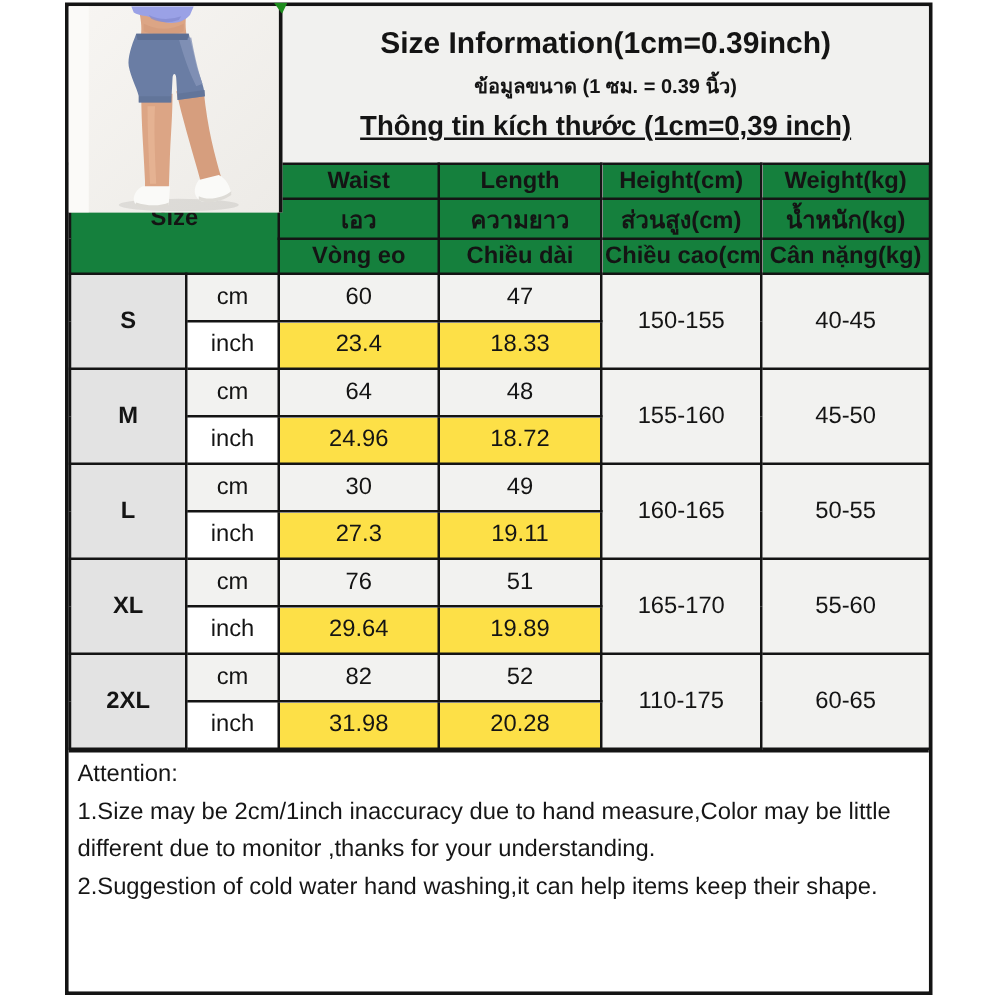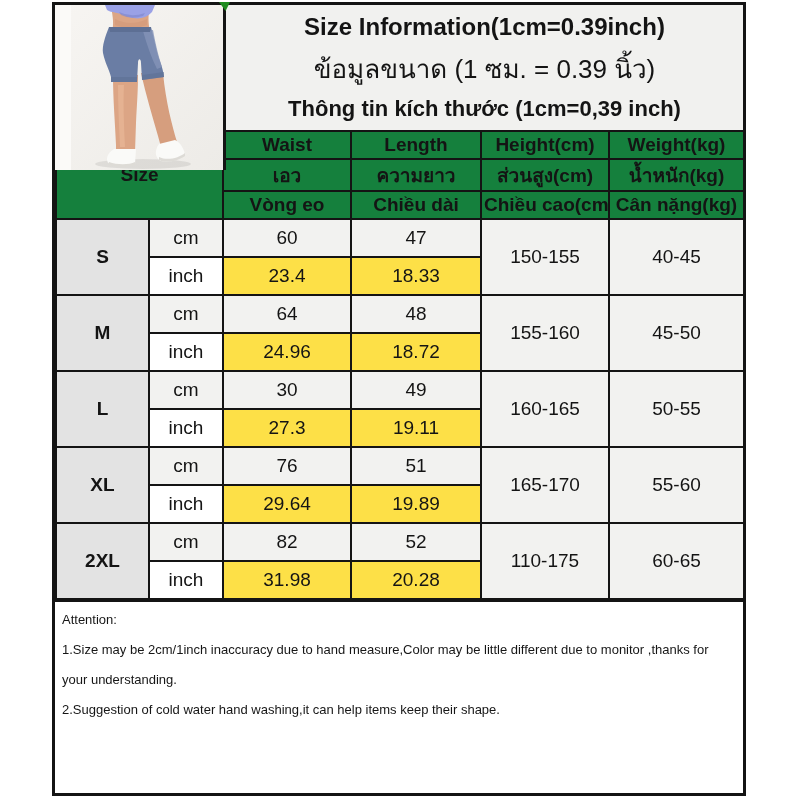--- a/index.html
+++ b/index.html
@@ -32,22 +32,22 @@
   }
   .photo-cell svg{display:block;}
   .title-cell{
     flex:1;background:#f1f1ef;
     display:flex;flex-direction:column;
     justify-content:center;align-items:center;
     text-align:center;
     gap:7px;
   }
   .title-en{font-size:24px;font-weight:bold;letter-spacing:0px;}
-  .title-th{font-size:26px;font-weight:normal;}
-  .title-vi{font-size:22px;font-weight:bold;}
+  .title-th{font-size:16px;font-weight:bold;}
+  .title-vi{font-size:22px;font-weight:bold;text-decoration:underline;}
   .corner-flag{
     position:absolute;
     left:164px;top:-3px;
     width:11px;height:9px;
     background:#1e8c1e;
     clip-path:polygon(0 0,100% 0,60% 100%);
     z-index:5;
   }
   
   table.size-table{
@@ -77,21 +77,21 @@
   .c-size{background:#e3e3e3;font-weight:bold;font-size:20px;}
   .c-unit{font-weight:normal;margin-left:48px;}
   .cm-row .c-unit{background:#f2f2f0;}
   .inch-row .c-unit{background:#ffffff;}
   .c-range{background:#f2f2f0;}
   
   .attention{
     flex:1;background:#ffffff;
     border-top:2px solid #141414;
     padding:3px 7px 0 7px;
-    font-size:13px;line-height:30px;
+    font-size:19px;line-height:30px;
     color:#161616;
   }
 </style>
 </head>
 <body>
 
 <div class="page">
   <div class="sheet">
     <span class="corner-flag"></span>
 

